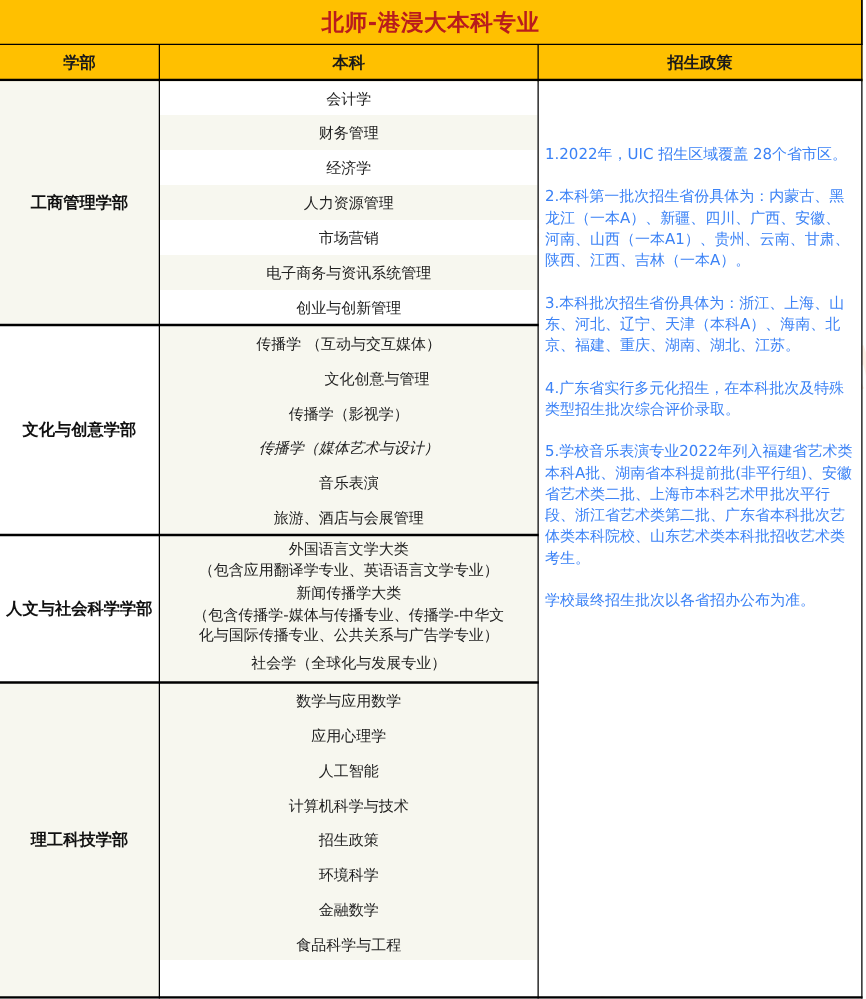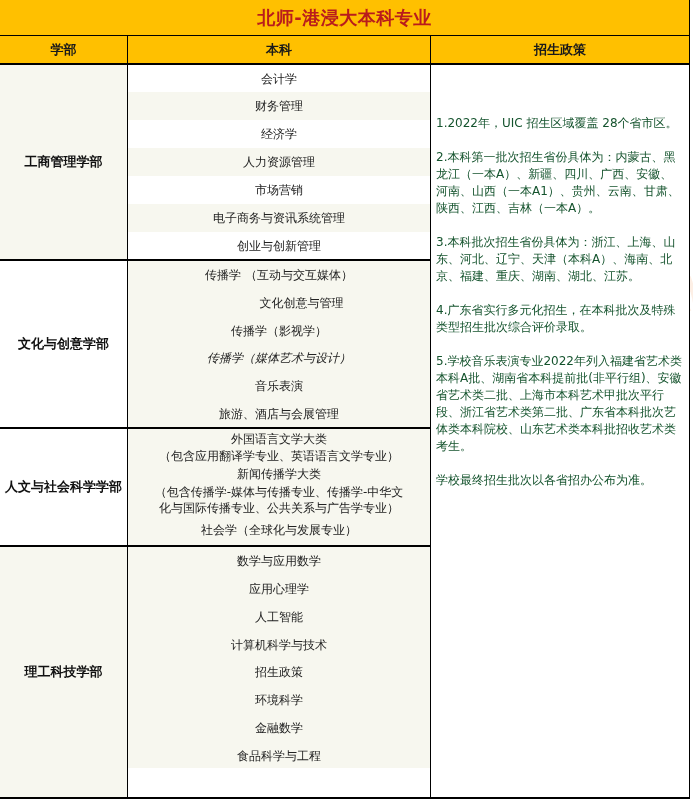--- a/index.html
+++ b/index.html
@@ -18,21 +18,21 @@
   .hline { position: absolute; height: 2px; background: #000; }
   .dept { position: absolute; left: 0; width: 127px; display: flex; align-items: center;
           justify-content: center; font-size: 13px; font-weight: bold; color: #111; }
   .majors { position: absolute; left: 128px; width: 302px; }
   .major { display: flex; align-items: center; justify-content: center; font-size: 12px;
            color: #222; text-align: center; line-height: 16px; }
   .cream { background: #f7f7ef; }
   .white { background: #ffffff; }
   .policy { position: absolute; left: 431px; top: 65px; width: 258px; height: 732px;
             background: #fff; padding: 0 5px; box-sizing: border-box; font-size: 12px;
-            line-height: 17px; color: #14532d; }
+            line-height: 17px; color: #3b82f6; }
   .policy p { margin: 0 0 17px 0; }
   .wm { position: absolute; color: rgba(245, 165, 110, 0.18); font-weight: bold;
         font-size: 48px; transform: rotate(-28deg); white-space: nowrap; pointer-events: none;
         font-family: "DejaVu Sans", sans-serif; }
 </style>
 </head>
 <body>
 
 <div class="sheet">
 

